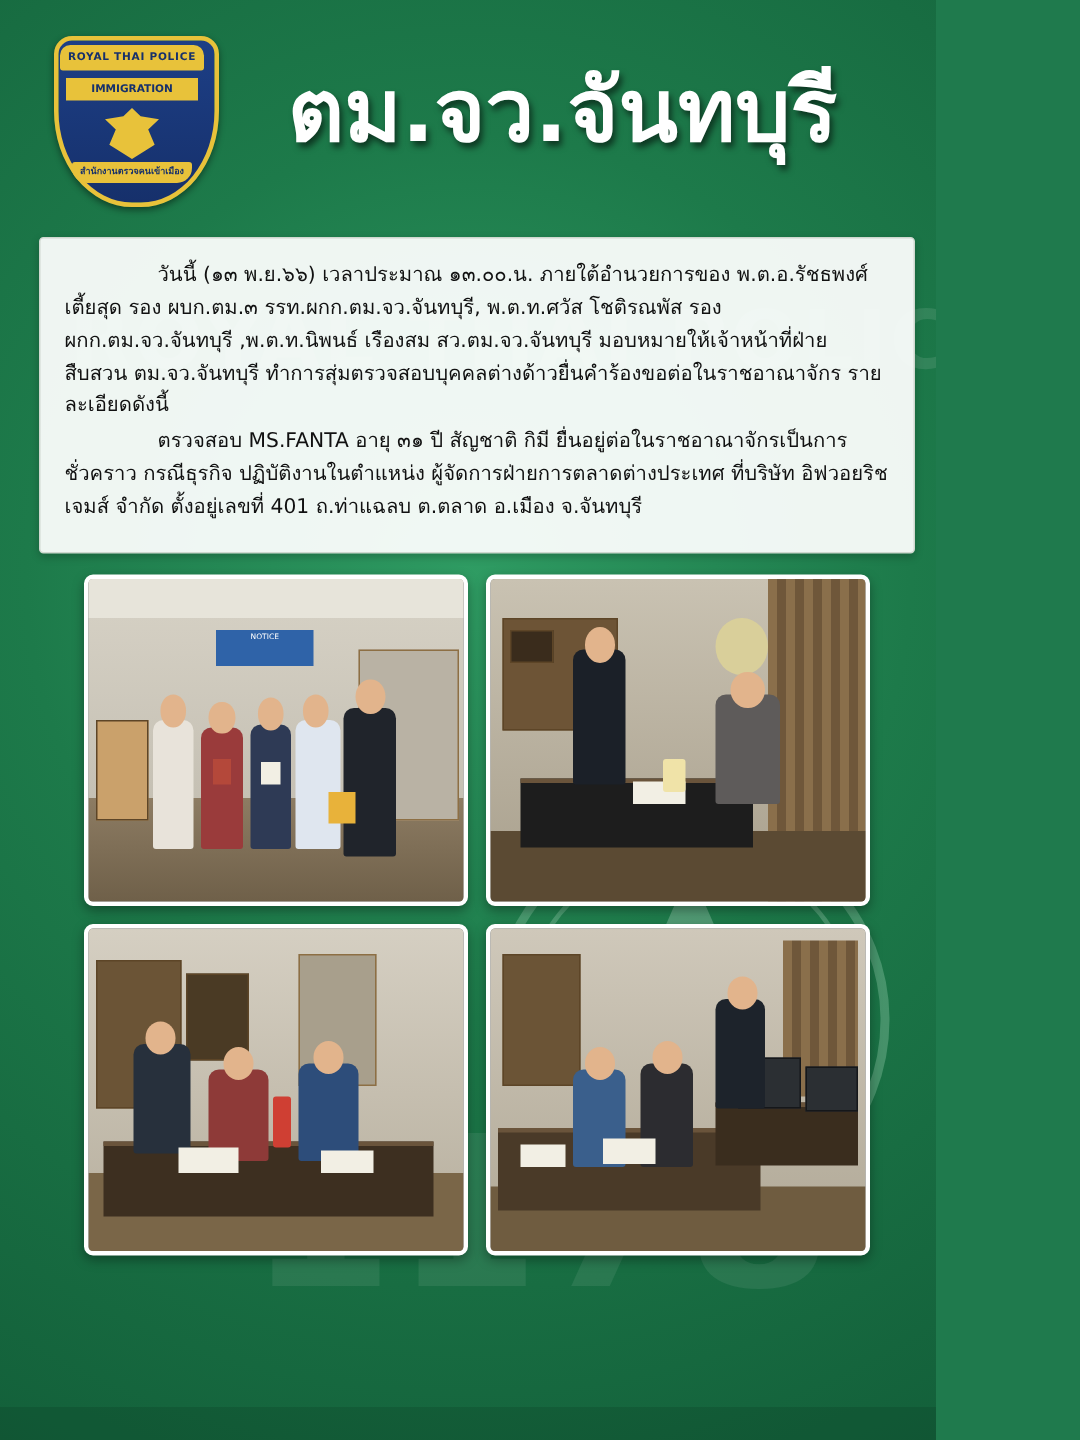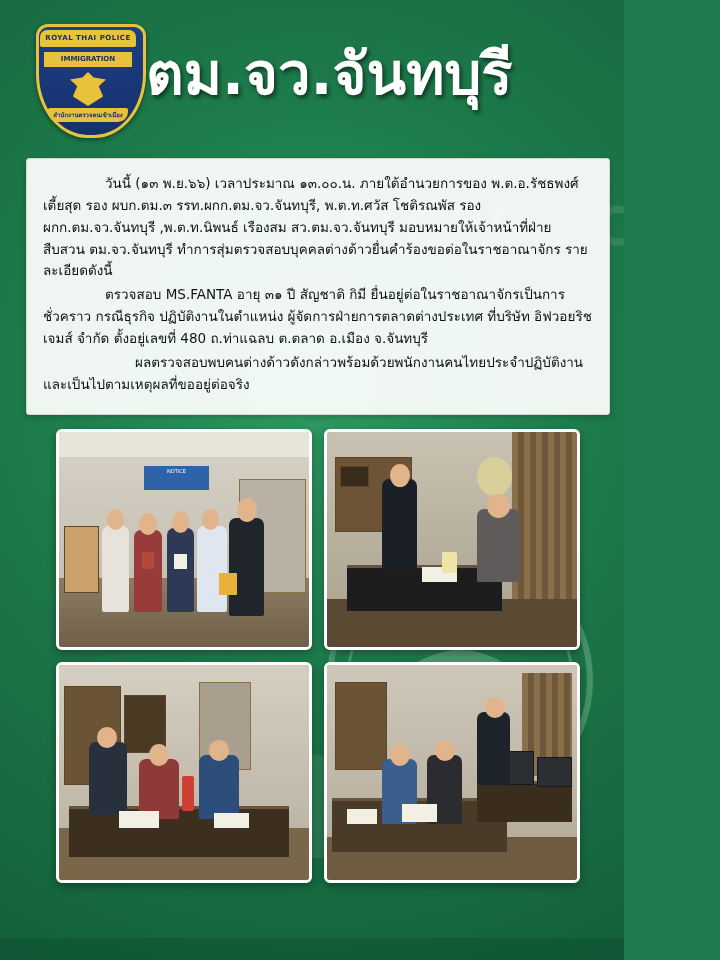--- a/index.html
+++ b/index.html
@@ -130,21 +130,21 @@
     color: #16306b;
     font-size: 6px;
     font-weight: bold;
     text-align: center;
     line-height: 14px;
     overflow: hidden;
   }
 
   .header-title {
     flex: 1;
-    text-align: left;
+    text-align: center;
     font-size: 58px;
     font-weight: bold;
     color: #ffffff;
     text-shadow: 2px 3px 4px rgba(0,0,0,.55);
     padding-right: 20px;
     line-height: 1.1;
     font-family: "DejaVu Sans", "Liberation Sans", sans-serif;
   }
 
   
@@ -252,22 +252,21 @@
       <div class="band-mid">IMMIGRATION BUREAU</div>
       <div class="garuda"></div>
       <div class="band-bot">สำนักงานตรวจคนเข้าเมือง</div>
     </div>
     <div class="header-title">ตม.จว.จันทบุรี</div>
   </div>
 
 
   <div class="text-card">
     <p class="indent">วันนี้ (๑๓ พ.ย.๖๖) เวลาประมาณ ๑๓.๐๐.น. ภายใต้อำนวยการของ พ.ต.อ.รัชธพงศ์  เตี้ยสุด รอง ผบก.ตม.๓ รรท.ผกก.ตม.จว.จันทบุรี, พ.ต.ท.ศวัส โชติรณพัส รอง ผกก.ตม.จว.จันทบุรี ,พ.ต.ท.นิพนธ์  เรืองสม สว.ตม.จว.จันทบุรี มอบหมายให้เจ้าหน้าที่ฝ่ายสืบสวน ตม.จว.จันทบุรี ทำการสุ่มตรวจสอบบุคคลต่างด้าวยื่นคำร้องขอต่อในราชอาณาจักร  รายละเอียดดังนี้</p>
-    <p class="indent">ตรวจสอบ  MS.FANTA อายุ ๓๑ ปี สัญชาติ กิมี   ยื่นอยู่ต่อในราชอาณาจักรเป็นการชั่วคราว กรณีธุรกิจ ปฏิบัติงานในตำแหน่ง ผู้จัดการฝ่ายการตลาดต่างประเทศ ที่บริษัท อิฟวอยริช เจมส์ จำกัด ตั้งอยู่เลขที่ 480 ถ.ท่าแฉลบ ต.ตลาด อ.เมือง จ.จันทบุรี</p>
-    <p class="indent2">ผลตรวจสอบพบคนต่างด้าวดังกล่าวพร้อมด้วยพนักงานคนไทยประจำปฏิบัติงานและเป็นไปตามเหตุผลที่ขออยู่ต่อจริง</p>
+    <p class="indent">ตรวจสอบ  MS.FANTA อายุ ๓๑ ปี สัญชาติ กิมี   ยื่นอยู่ต่อในราชอาณาจักรเป็นการชั่วคราว กรณีธุรกิจ ปฏิบัติงานในตำแหน่ง ผู้จัดการฝ่ายการตลาดต่างประเทศ ที่บริษัท อิฟวอยริช เจมส์ จำกัด ตั้งอยู่เลขที่ 401 ถ.ท่าแฉลบ ต.ตลาด อ.เมือง จ.จันทบุรี</p>
   </div>
 
   <div class="photos">
 
     <div class="photo">
       <div class="scene">
         <div class="wall"></div>
         <div class="ceil"></div>
         <div class="floor"></div>
         <div class="sign" style="left:34%;top:16%;width:26%;height:11%;line-height:2.2;">NOTICE</div>

